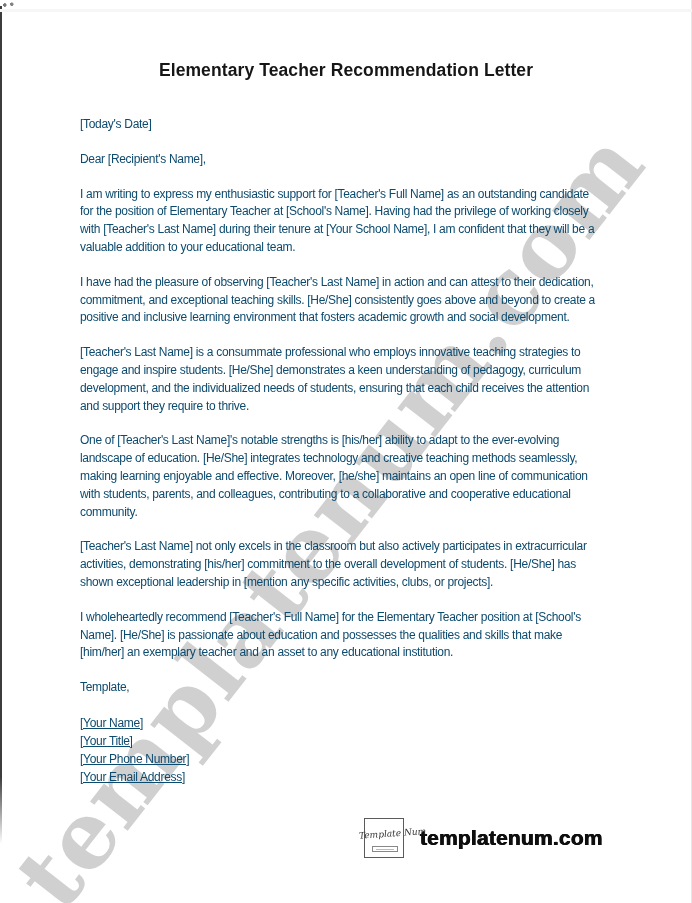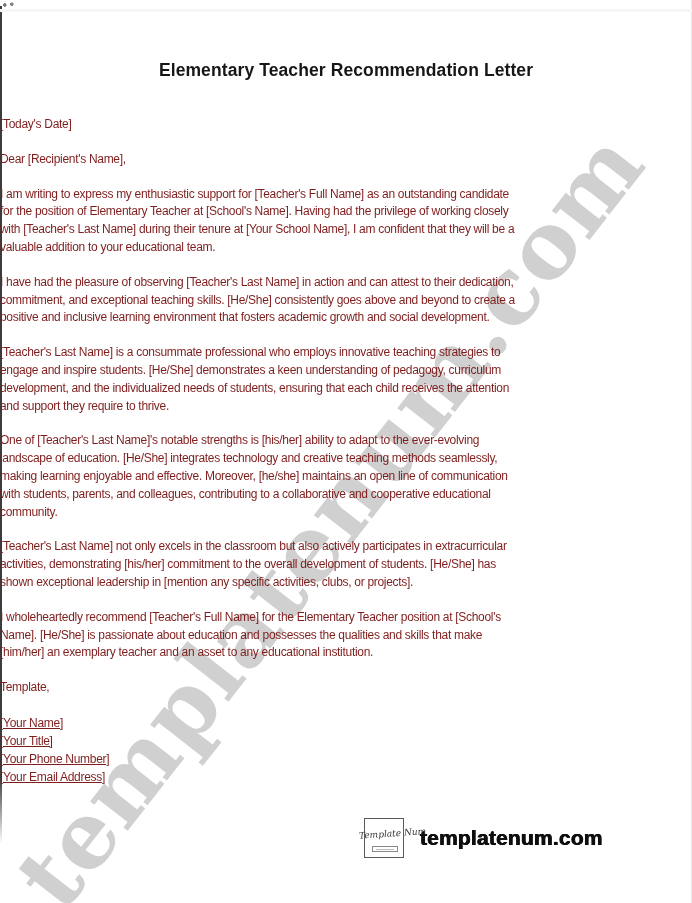--- a/index.html
+++ b/index.html
@@ -52,22 +52,23 @@
     padding-top:48px;
     text-align:center;
     font-size:17.5px;
     line-height:24px;
     font-weight:bold;
     color:#161616;
     letter-spacing:0.1px;
   }
   .body-text{
     position:relative;z-index:1;
+    margin-left:80px;
     width:565px;
-    color:#7f1d1d;
+    color:#0c4a6e;
     font-size:12px;
     line-height:17.8px;
     letter-spacing:-0.3px;
   }
   .line-block{margin:17px 0 0 0;white-space:pre-line;}
   .first-block{margin-top:34px;}
   .para{margin:17px 0 0 0;white-space:pre-line;}
   .sig-line{margin:0;line-height:18px;white-space:pre-line;text-decoration:underline;}
   .sig-group{margin-top:17px;}
   

